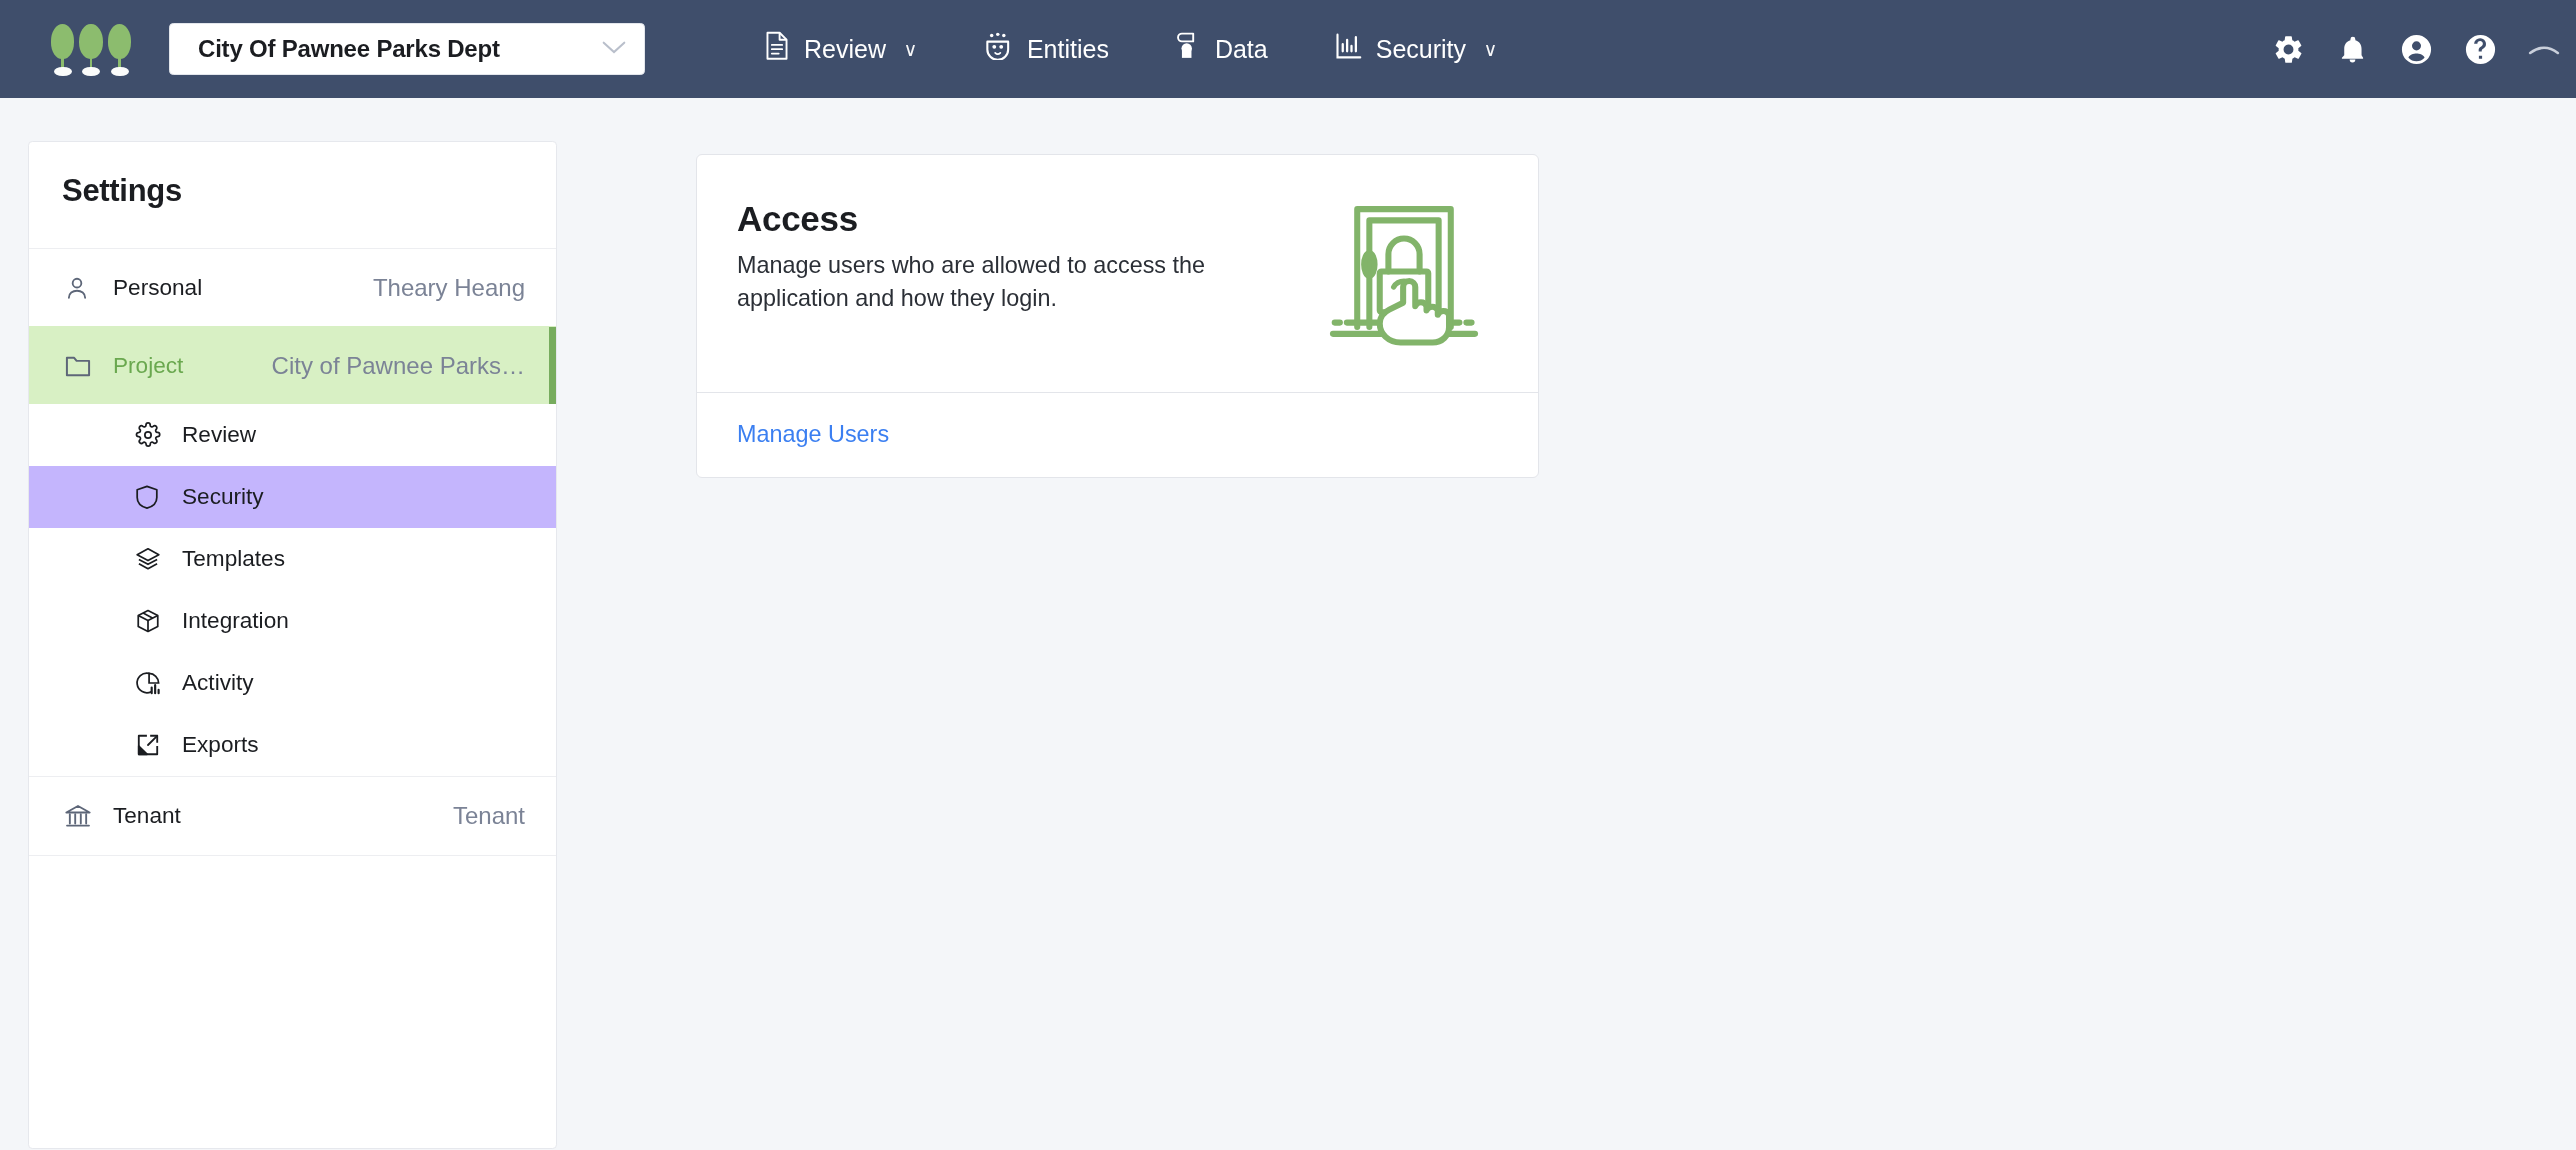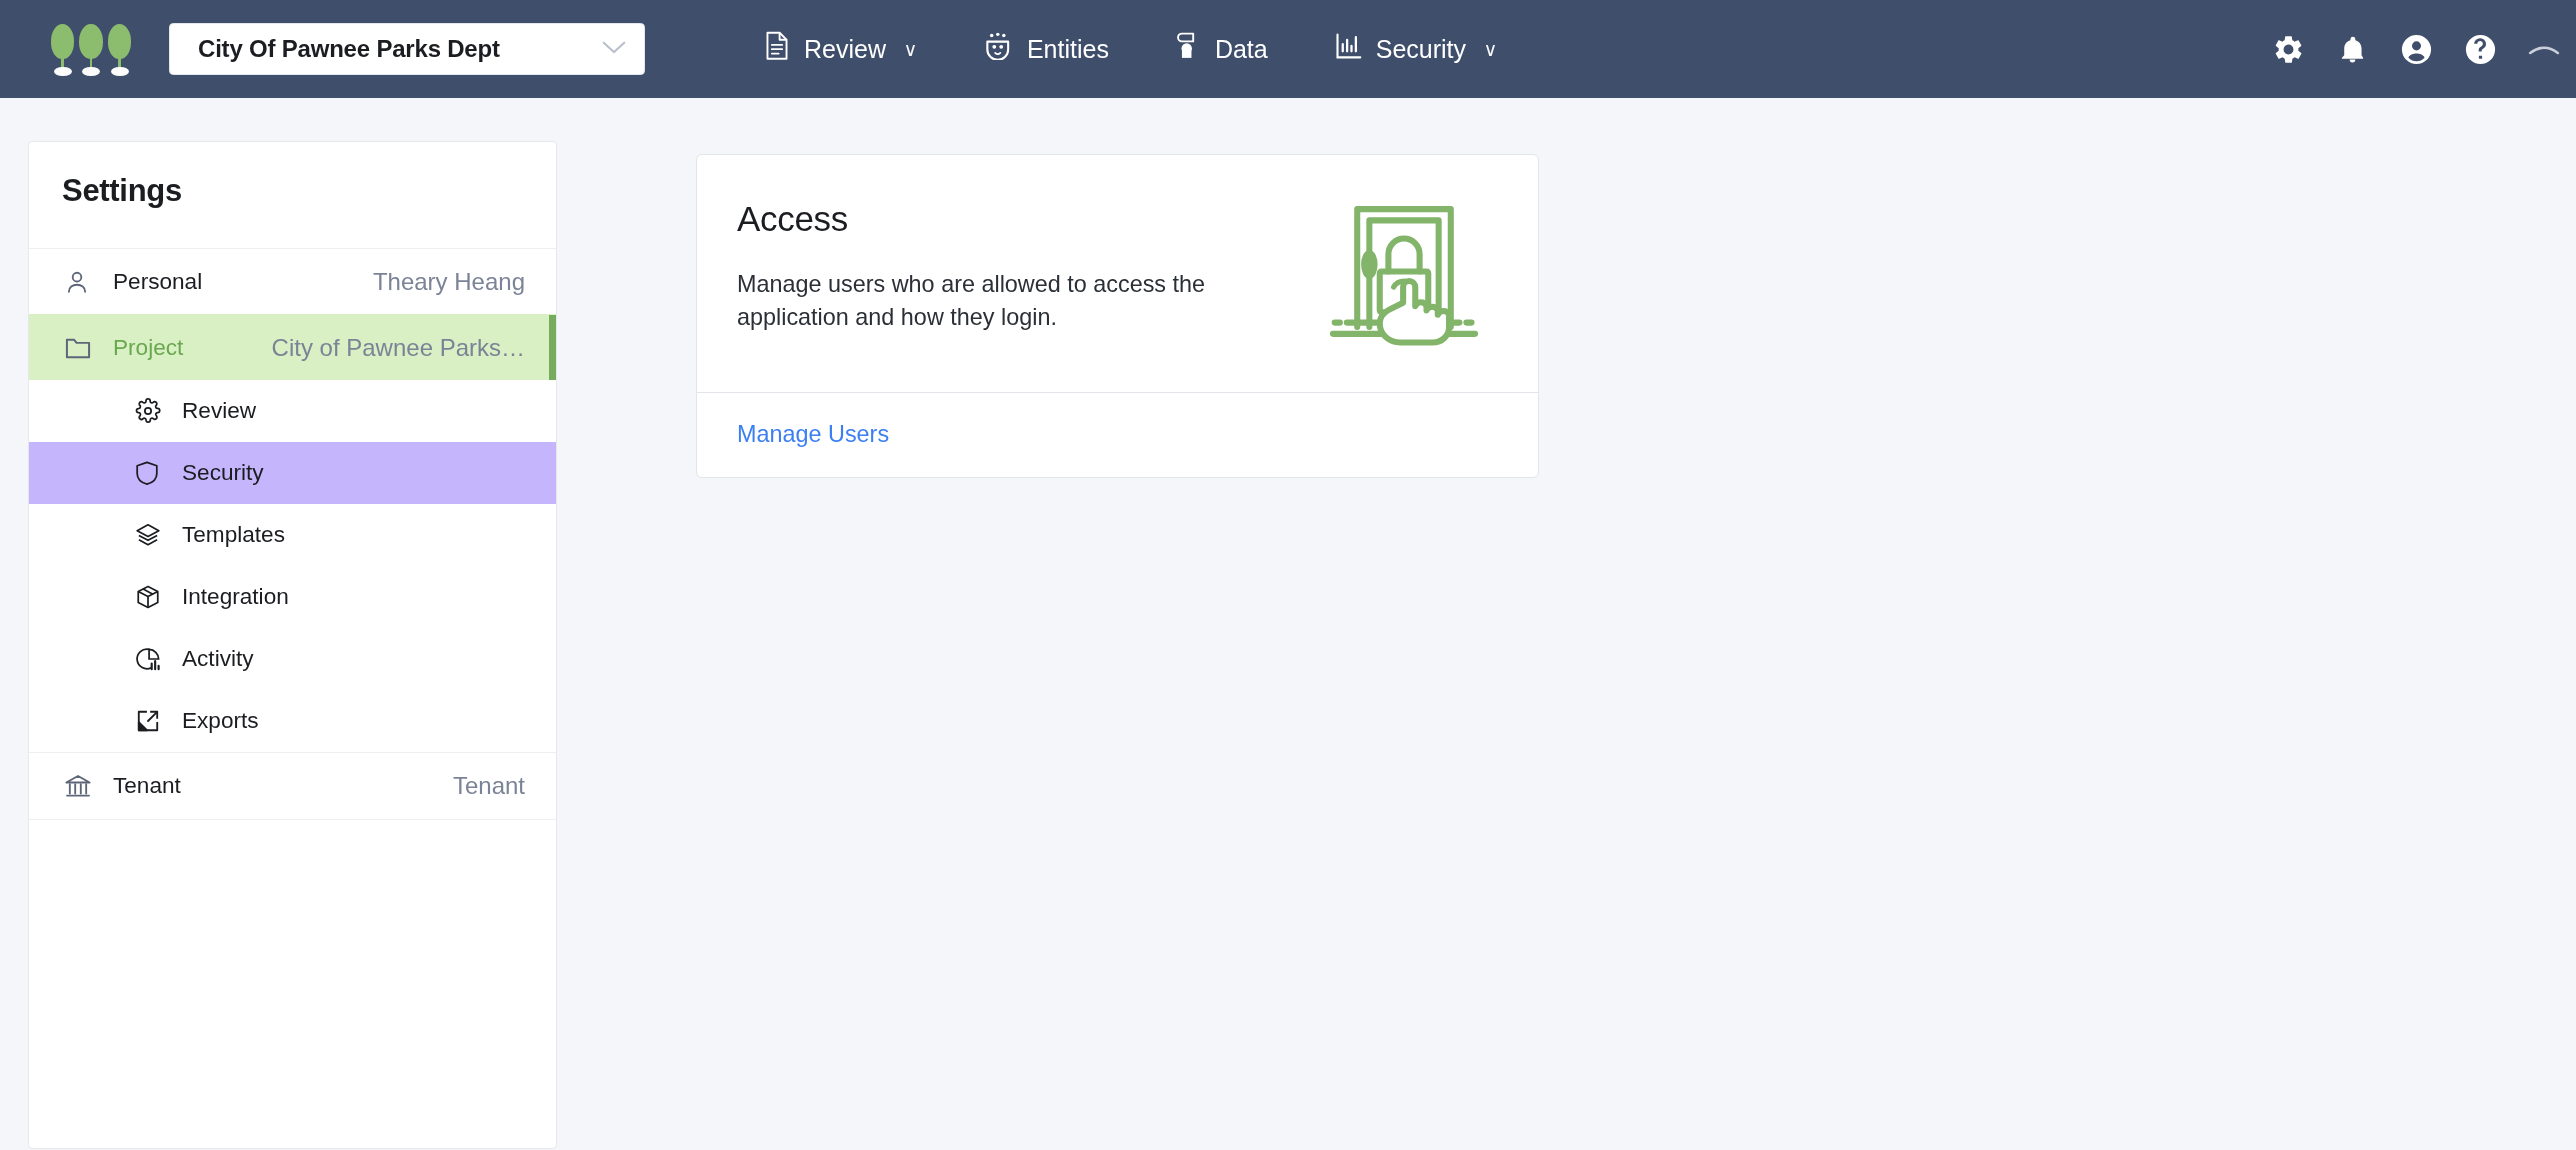--- a/index.html
+++ b/index.html
@@ -81,21 +81,21 @@
   }
   .settings-title {
     font-size: 31px; font-weight: bold; color: #1b1d21;
     padding: 31px 0 0 33px; letter-spacing: -0.3px;
   }
 
   .nav-list { margin-top: 39px; }
 
   .srow {
     position: relative;
-    height: 66px; display: flex; align-items: center;
+    height: 78px; display: flex; align-items: center;
     padding: 0 31px 0 35px;
     border-top: 0.9px solid #edeef1;
   }
   .srow:first-child { border-top: 0.9px solid #edeef1; }
   .srow .icn { width: 35px; display: flex; align-items: center; }
   .srow .nm {
     font-size: 22.6px; color: #1b1d21; margin-left: 14px;
   }
   .srow .val {
     margin-left: auto; font-size: 24px; color: #7b8396;
@@ -132,22 +132,22 @@
     border: 0.9px solid #e3e5ea;
     border-radius: 6px;
     overflow: hidden;
   }
   .card-body {
     padding: 38px 40px 43px 40px;
     display: flex; align-items: flex-start; justify-content: space-between;
   }
   .card-text { max-width: 512px; padding-top: 6px; }
   .card-title {
-    font-size: 35px; font-weight: normal; color: #1b1d21;
-    letter-spacing: -0.3px; margin-bottom: 29px;
+    font-size: 35px; font-weight: bold; color: #1b1d21;
+    letter-spacing: -0.3px; margin-bottom: 10px;
   }
   .card-desc {
     font-size: 23.4px; line-height: 1.42; color: #2b2f36;
   }
   .card-illo { margin-right: 15.6px; margin-top: 3.5px; }
   .card-footer {
     border-top: 0.9px solid #e3e5ea;
     padding: 15px 40px; height: 85px;
     display: flex; align-items: center;
   }

